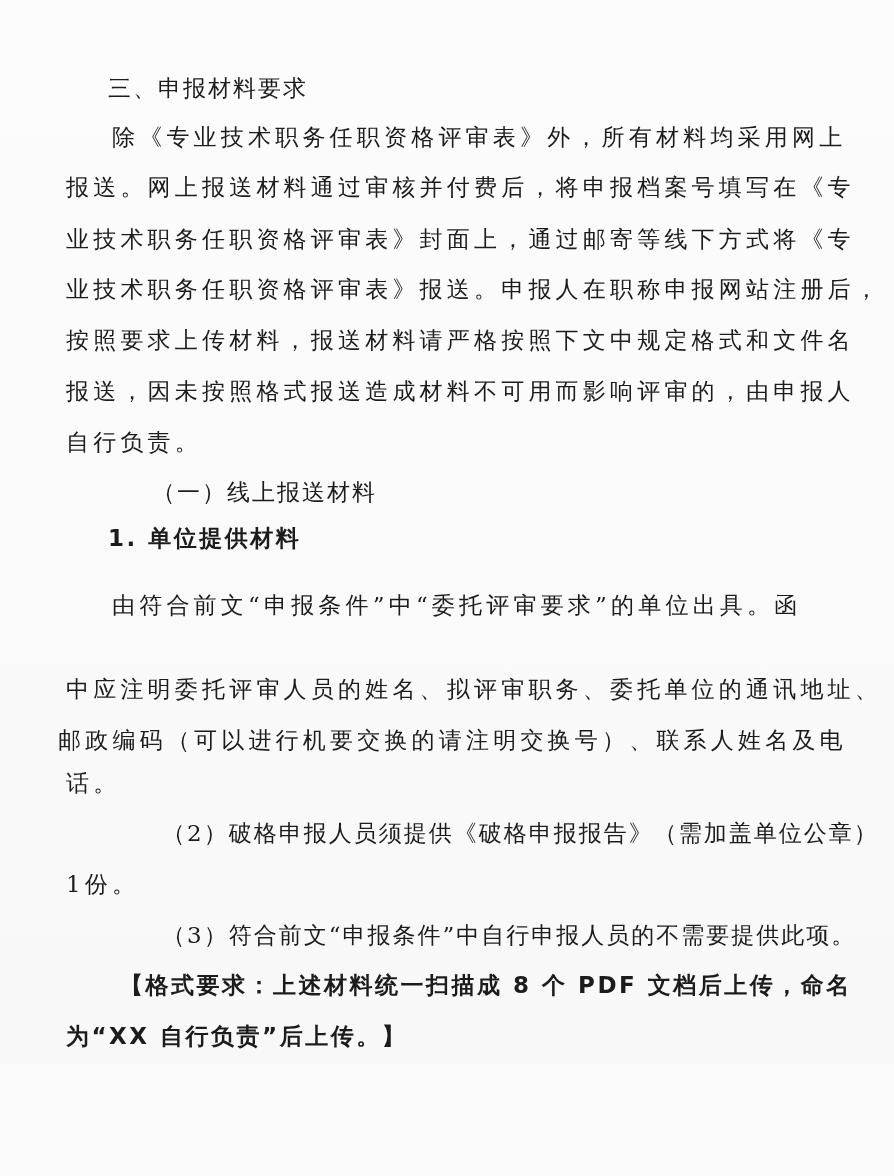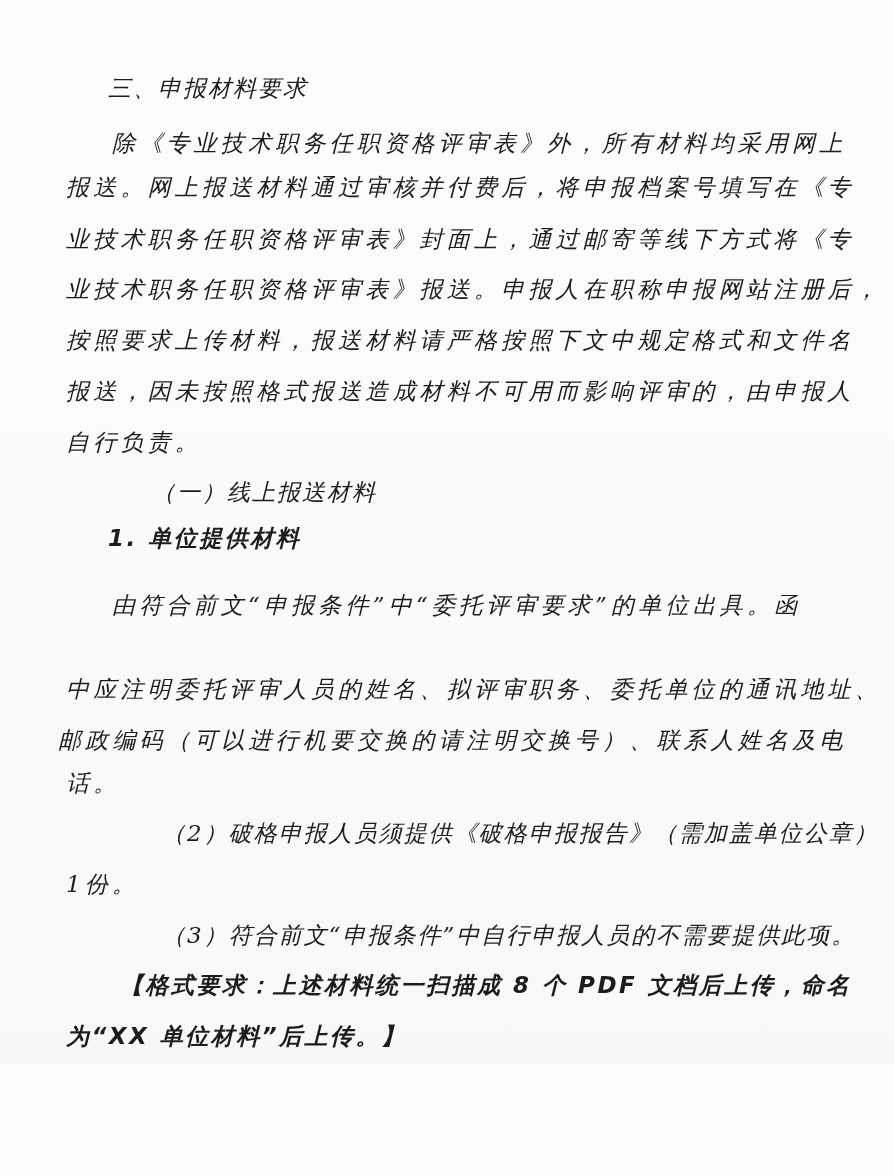--- a/index.html
+++ b/index.html
@@ -14,21 +14,20 @@
       overflow: hidden;
       font-family: "DejaVu Serif", "Liberation Serif", serif;
       color: #1c1c1c;
     }
     .page {
       position: absolute;
       left: 0; top: 0;
       width: 894px;
       height: 1064px;
       background: linear-gradient(180deg, #fcfcfc 0%, #f8f8f8 100%);
-      font-style: italic;
     }
     .line {
       position: absolute;
       white-space: nowrap;
       font-size: 23px;
       letter-spacing: 4.2px;
       line-height: 30px;
     }
     .heading {
       font-family: "DejaVu Sans", "Liberation Sans", sans-serif;
@@ -46,21 +45,21 @@
     }
   </style>
 </head>
 <body>
 
 <div class="page">
 
   <div class="line heading" style="left:108px; top:73px;">三、申报材料要求</div>
 
   <div>
-    <div class="line" style="left:112px; top:122px;margin-top:6px;">除《专业技术职务任职资格评审表》外，所有材料均采用网上</div>
+    <div class="line" style="left:112px; top:122px;">除《专业技术职务任职资格评审表》外，所有材料均采用网上</div>
     <div class="line" style="left:66px; top:172px;">报送。网上报送材料通过审核并付费后，将申报档案号填写在《专</div>
     <div class="line" style="left:66px; top:224px;">业技术职务任职资格评审表》封面上，通过邮寄等线下方式将《专</div>
     <div class="line" style="left:66px; top:274px;">业技术职务任职资格评审表》报送。申报人在职称申报网站注册后，</div>
     <div class="line" style="left:66px; top:325px;">按照要求上传材料，报送材料请严格按照下文中规定格式和文件名</div>
     <div class="line" style="left:66px; top:376px;">报送，因未按照格式报送造成材料不可用而影响评审的，由申报人</div>
     <div class="line" style="left:66px; top:427px;">自行负责。</div>
   </div>
 
   <div class="line sub" style="left:112px; top:477px;">（一）线上报送材料</div>
 
@@ -78,18 +77,18 @@
     <div class="line sub" style="left:122px; top:818px;">（2）破格申报人员须提供《破格申报报告》（需加盖单位公章）</div>
     <div class="line" style="left:66px; top:869px;">1份。</div>
   </div>
 
   <div>
     <div class="line sub" style="left:122px; top:920px;">（3）符合前文“申报条件”中自行申报人员的不需要提供此项。</div>
   </div>
 
   <div>
     <div class="line bold" style="left:120px; top:970px;">【格式要求：上述材料统一扫描成 8 个 PDF 文档后上传，命名</div>
-    <div class="line bold" style="left:66px; top:1021px;">为“XX 单位材料”后上传。】</div>
+    <div class="line bold" style="left:66px; top:1021px;">为“XX 自行负责”后上传。】</div>
   </div>
 
 
 
 </div>
 
 </body></html>

